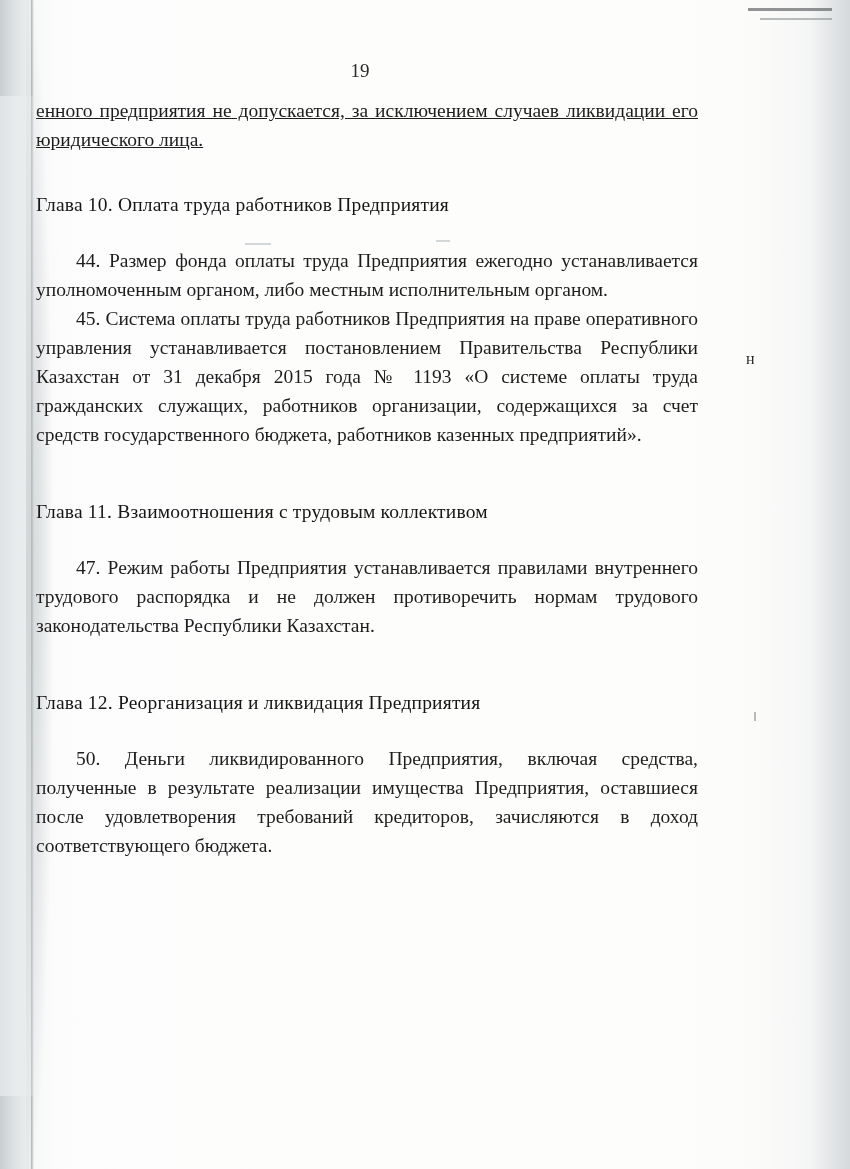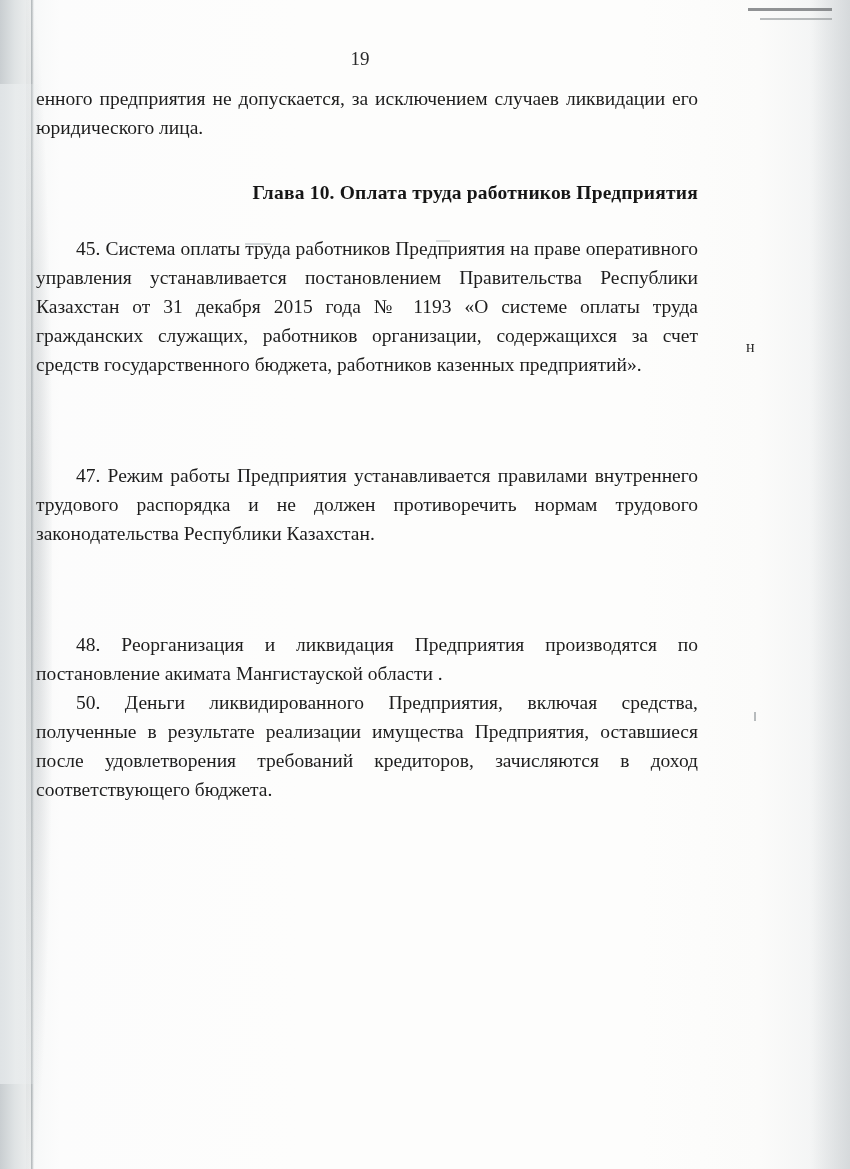--- a/index.html
+++ b/index.html
@@ -85,21 +85,21 @@
   }
   .stray-n {
     position: absolute;
     left: 746px; top: 338px;
     font-size: 16px;
     color: #2a2a2a;
   }
 
   .content {
     position: absolute;
-    left: 0; top: 0;
+    left: 0; top: 12px;
     width: 850px;
     height: 951px;
   }
 
   .page-number {
     position: absolute;
     left: 0; top: 48px;
     width: 720px;
     text-align: center;
     font-size: 19px;
@@ -115,27 +115,27 @@
 
   p.para {
     margin: 0 0 0 0;
     font-size: 19.5px;
     line-height: 29px;
     color: #1d1d1d;
     text-align: justify;
     text-indent: 40px;
     hyphens: none;
   }
-  p.para.noindent { text-indent: 0; }
+  p.para.noindent { text-indent: 0; text-decoration: underline; }
 
   h2.chapter {
     margin: 0;
     font-size: 19.5px;
-    font-weight: bold;
-    text-align: right;
+    font-weight: normal;
+    text-align: left;
     color: #161616;
     letter-spacing: .2px;
   }
   .gap-md { height: 30px; }
   .gap-lg { height: 40px; }
   .gap-xl { height: 52px; }
 
   
   .clip-left {
     position: absolute;
@@ -174,31 +174,33 @@
     <div class="page-number">19</div>
 
     <div class="text-col">
 
       <p class="para noindent">енного предприятия не допускается, за исключением случаев ликвидации его юридического лица.</p>
 
       <div class="gap-lg"></div>
       <h2 class="chapter">Глава 10.  Оплата труда работников Предприятия</h2>
       <div class="gap-md"></div>
 
+      <p class="para">44. Размер фонда оплаты труда Предприятия ежегодно устанавливается уполномоченным органом, либо местным исполнительным органом.</p>
       <p class="para">45. Система оплаты труда работников Предприятия на праве оперативного управления устанавливается постановлением Правительства Республики Казахстан от 31 декабря 2015 года № 1193 «О системе оплаты труда гражданских служащих, работников организации, содержащихся за счет средств государственного бюджета, работников казенных предприятий».</p>
 
       <div class="gap-xl"></div>
+      <h2 class="chapter">Глава 11. Взаимоотношения с трудовым коллективом</h2>
       <div class="gap-md"></div>
 
       <p class="para">47. Режим работы Предприятия устанавливается правилами внутреннего трудового распорядка и не должен противоречить нормам трудового законодательства Республики Казахстан.</p>
 
       <div class="gap-xl"></div>
+      <h2 class="chapter">Глава 12. Реорганизация и ликвидация Предприятия</h2>
       <div class="gap-md"></div>
 
-      <p class="para">48. Реорганизация и ликвидация Предприятия производятся по постановление акимата Мангистауской области .</p>
       <p class="para">50. Деньги ликвидированного Предприятия, включая средства, полученные в результате реализации имущества Предприятия, оставшиеся после удовлетворения требований кредиторов, зачисляются в доход соответствующего бюджета.</p>
 
     </div>
 
     <div class="clip-left"></div>
     <span class="stray-n">н</span>
 
   </div>
 </div>
 

